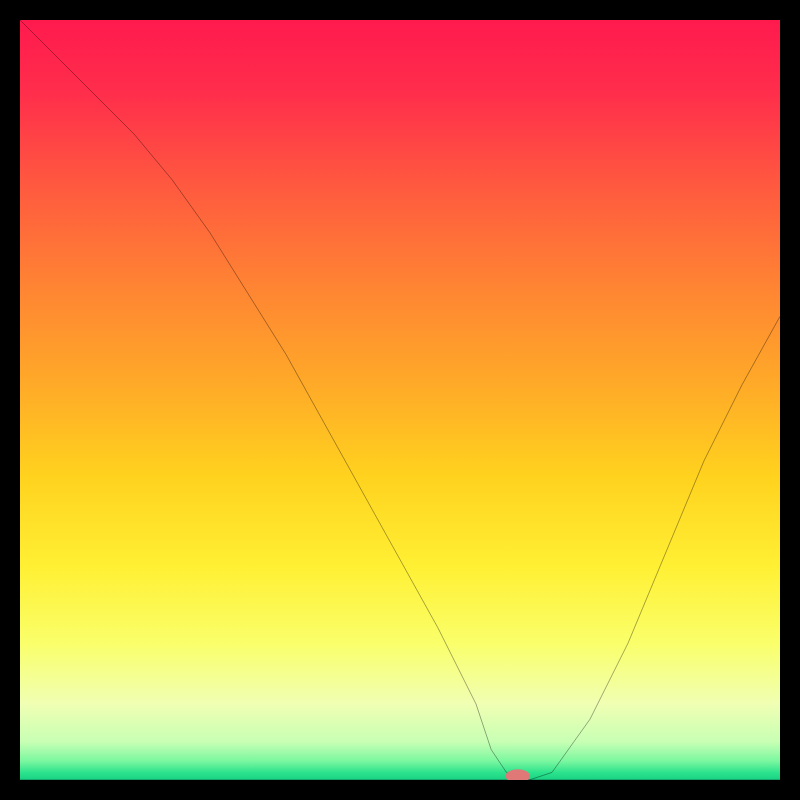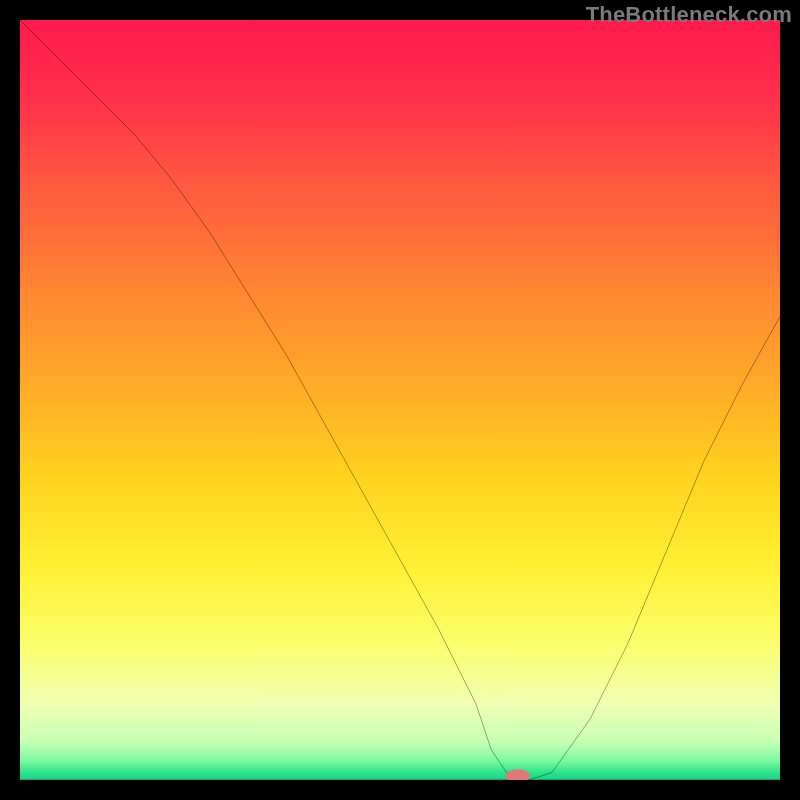--- a/index.html
+++ b/index.html
@@ -60,14 +60,13 @@
             <stop offset="99%" stop-color="#2de38c"></stop>
             <stop offset="100%" stop-color="#18d184"></stop>
           </linearGradient>
       </defs>
       <rect x="0" y="0" width="100" height="100" fill="url(#bg-grad)"></rect>
       <path id="curve" fill="none" stroke="#000000" stroke-width="0.35" vector-effect="non-scaling-stroke" d="M0 0 L5 5 L10 10 L15 15 L20 21 L25 28 L30 36 L35 44 L40 53 L45 62 L50 71 L55 80 L60 90 L62 96 L64 99 L67 100 L70 99 L75 92 L80 82 L85 70 L90 58 L95 48 L100 39"></path>
       <line x1="0" y1="100" x2="100" y2="100" stroke="#000" stroke-width="0.4" vector-effect="non-scaling-stroke"></line>
       <ellipse id="marker" fill="#e07878" cx="65.5" cy="99.5" rx="1.6" ry="0.9"></ellipse>
     </svg>
   </div>
-  <div class="watermark">TheBottleneck.com</div>
 </div>
 
 </body></html>

